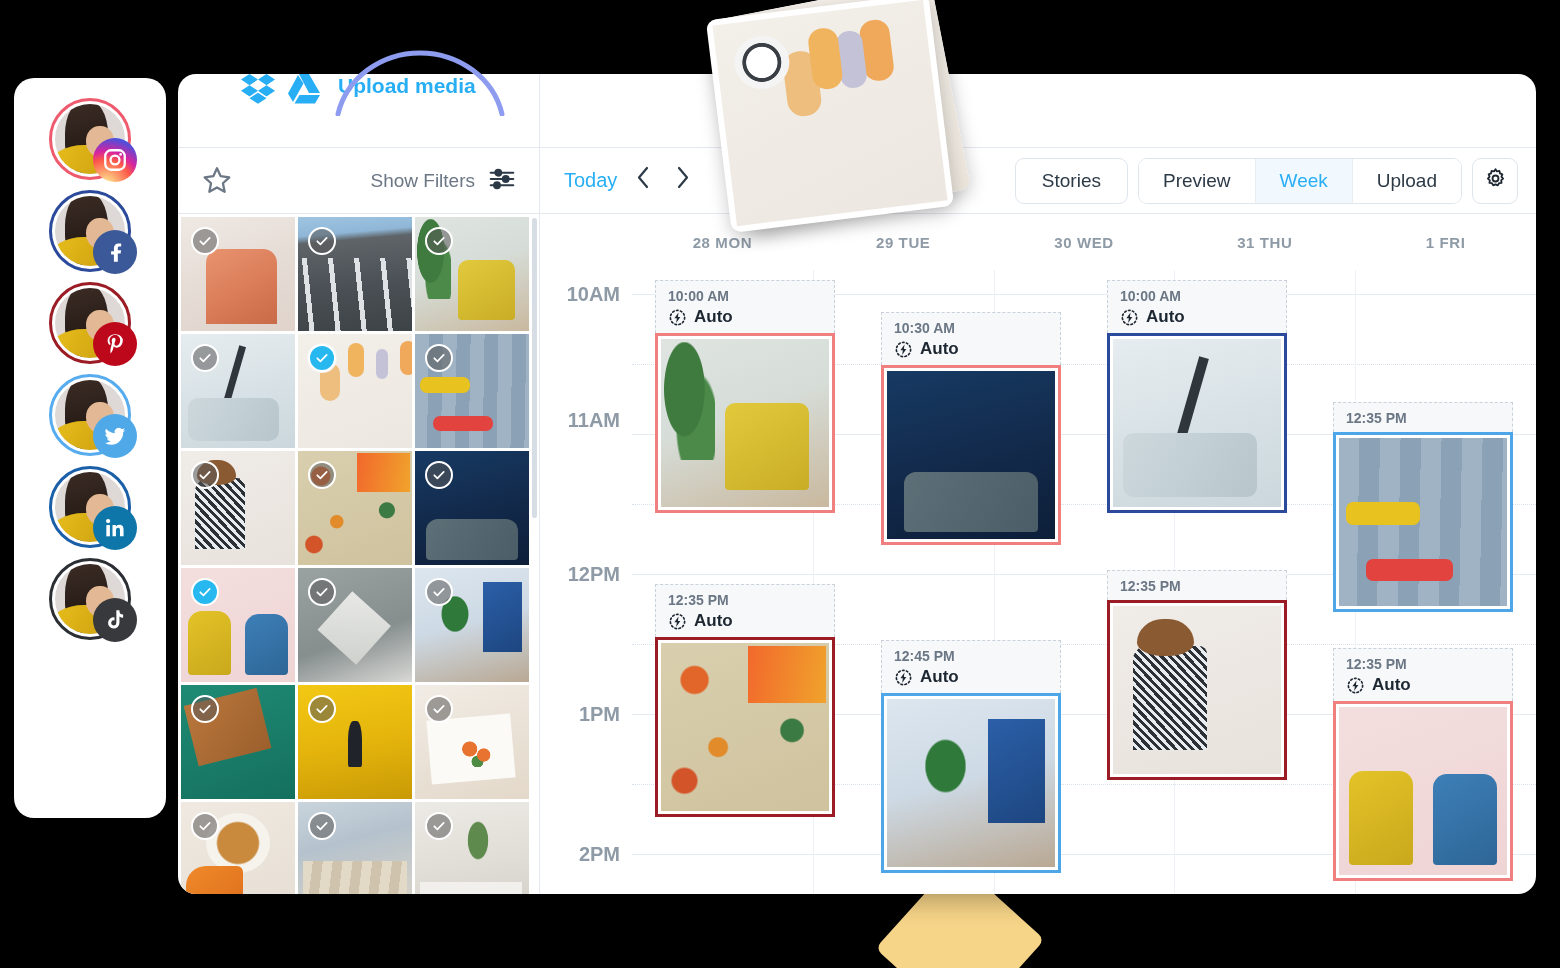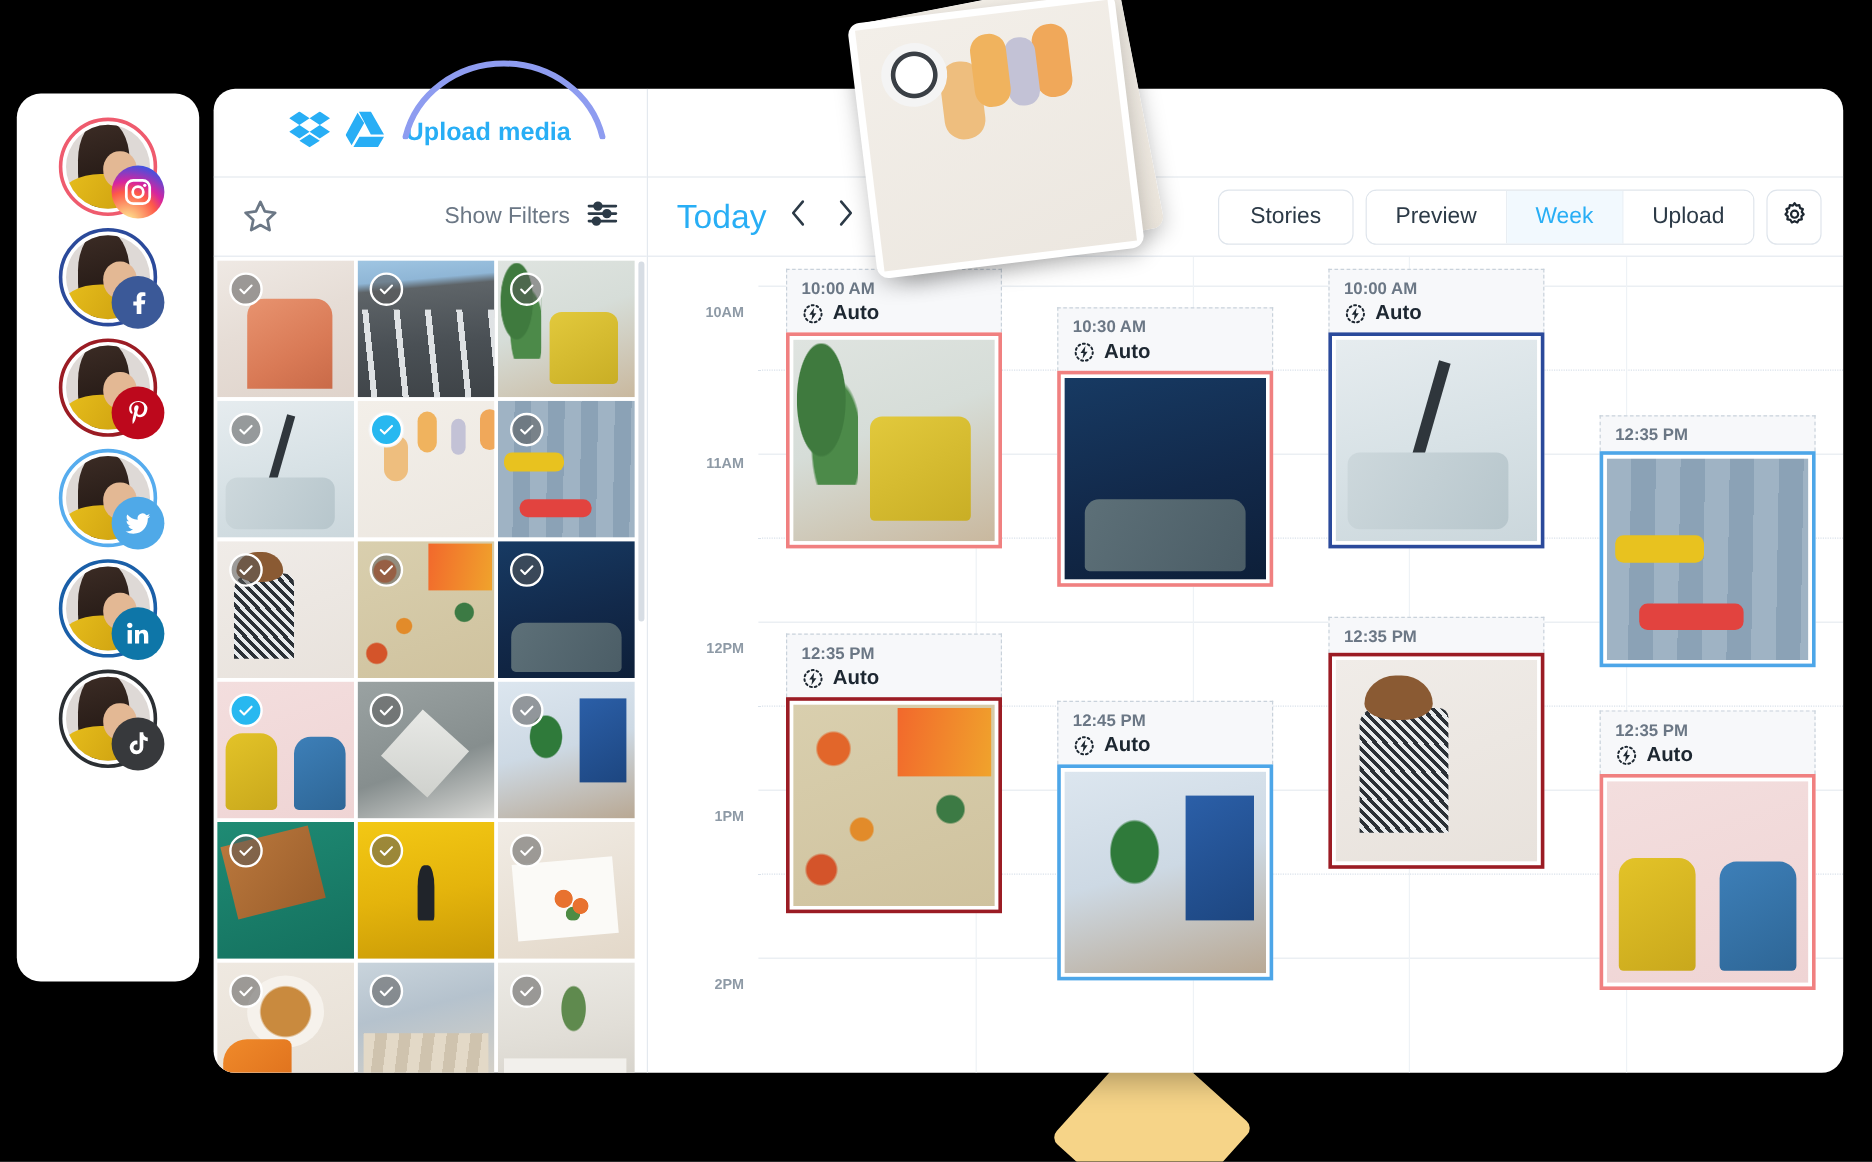--- a/index.html
+++ b/index.html
@@ -63,21 +63,21 @@
     box-shadow: 0 6px 26px rgba(0,0,0,.3);
     overflow: hidden; z-index: 20;
     display: flex; flex-direction: column;
   }
   #app-body { display: flex; flex: 1; min-height: 0; }
 
   
   #media-panel { width: 362px; flex: 0 0 362px; display: flex; flex-direction: column;
                  border-right: 1px solid #e4e9ef; }
   #upload-bar {
-    height: 74px; display: flex; align-items: center; gap: 13px;
+    height: 74px; display: flex; align-items: flex-start; gap: 13px;
     padding-left: 63px; border-bottom: 1px solid #e4e9ef;
   }
   #upload-label { color: #28aef5; font-size: 21px; font-weight: bold; margin-left: 5px; }
   #filter-bar {
     height: 66px; display: flex; align-items: center;
     padding: 0 22px; border-bottom: 1px solid #e4e9ef;
   }
   #star-icon { width: 34px; height: 34px; }
   #show-filters-group { margin-left: auto; display: flex; align-items: center; gap: 12px; justify-content: flex-end; }
   #show-filters-label { font-size: 19px; color: #6b7785; }
@@ -102,21 +102,21 @@
     background: #d7dde4; border-radius: 3px;
   }
 
   
   #calendar-panel { flex: 1; display: flex; flex-direction: column; min-width: 0; }
   #cal-spacer { height: 74px; border-bottom: 1px solid #e4e9ef; }
   #cal-toolbar {
     height: 66px; display: flex; align-items: center;
     padding: 0 18px 0 24px; border-bottom: 1px solid #e4e9ef; gap: 14px;
   }
-  #today-btn { color: #28aef5; font-size: 28px; }
+  #today-btn { color: #28aef5; font-size: 20px; }
   .nav-arrow { font-size: 25px; color: #2c3a47; padding: 0 4px; }
   #view-controls { margin-left: auto; display: flex; align-items: center; gap: 10px; }
   #stories-btn {
     border: 1px solid #dfe5ec; border-radius: 9px; height: 46px;
     padding: 0 26px; display: flex; align-items: center;
     font-size: 19px; color: #2c3a47; background: #fff;
   }
   #segmented { display: flex; border: 1px solid #dfe5ec; border-radius: 9px; overflow: hidden; height: 46px; }
   .seg {
     padding: 0 24px; display: flex; align-items: center;
@@ -131,22 +131,22 @@
   }
 
   #day-header { height: 56px; display: flex; padding-left: 92px; align-items: center; }
   .day-col-head {
     flex: 1; text-align: center; font-size: 15px; font-weight: bold;
     letter-spacing: .6px; color: #8e9aa6;
   }
   #cal-scroll { flex: 1; position: relative; overflow: hidden; }
   #time-gutter { position: absolute; left: 0; top: 0; width: 92px; height: 100%; }
   .time-label {
-    position: absolute; right: 12px; font-size: 12px; font-weight: bold;
-    color: #8e9aa6; transform: translateY(-50%); margin-top: 22px;
+    position: absolute; right: 12px; font-size: 20px; font-weight: bold;
+    color: #8e9aa6; transform: translateY(-50%);
   }
   #grid-lines { position: absolute; left: 92px; right: 0; top: 0; bottom: 0; }
   .hline { position: absolute; left: 0; right: 0; height: 1px; background: #e6ebf1; }
   .hline.half { background: none; border-top: 1px dotted #d9e1ea; height: 0; }
   .vline { position: absolute; top: 0; bottom: 0; width: 1px; background: #eef2f6; }
   #day-cols { position: absolute; left: 92px; right: 0; top: 0; bottom: 0; display: flex; }
   .day-col { flex: 1; position: relative; }
 
   .event { position: absolute; left: 50%; transform: translateX(-50%); width: 180px; }
   .ev-head {
@@ -564,20 +564,27 @@
               <span>
                 <svg width="23" height="23" viewBox="0 0 24 24" fill="none" stroke="#1d2731" stroke-width="1.9" stroke-linejoin="round">
                   <circle cx="12" cy="12" r="3.1"></circle>
                   <path d="M12 2.4l1.5 2.2 2.6-.5.6 2.6 2.5.9-1 2.5 1.7 2-2 1.8.4 2.6-2.6.4-1.3 2.3-2.4-1.1-2.4 1.1-1.3-2.3-2.6-.4.4-2.6-2-1.8 1.7-2-1-2.5 2.5-.9.6-2.6 2.6.5z"></path>
                 </svg>
               </span>
             </div>
           </div>
         </div>
 
+        <div id="day-header">
+            <div class="day-col-head">28 MON</div>
+            <div class="day-col-head">29 TUE</div>
+            <div class="day-col-head">30 WED</div>
+            <div class="day-col-head">31 THU</div>
+            <div class="day-col-head">1 FRI</div>
+          </div>
 
         <div id="cal-scroll">
           <div id="time-gutter">
               <div class="time-label" style="top: 24px;">10AM</div>
               <div class="time-label" style="top: 150px;">11AM</div>
               <div class="time-label" style="top: 304px;">12PM</div>
               <div class="time-label" style="top: 444px;">1PM</div>
               <div class="time-label" style="top: 584px;">2PM</div>
             </div>
           <div id="grid-lines">

